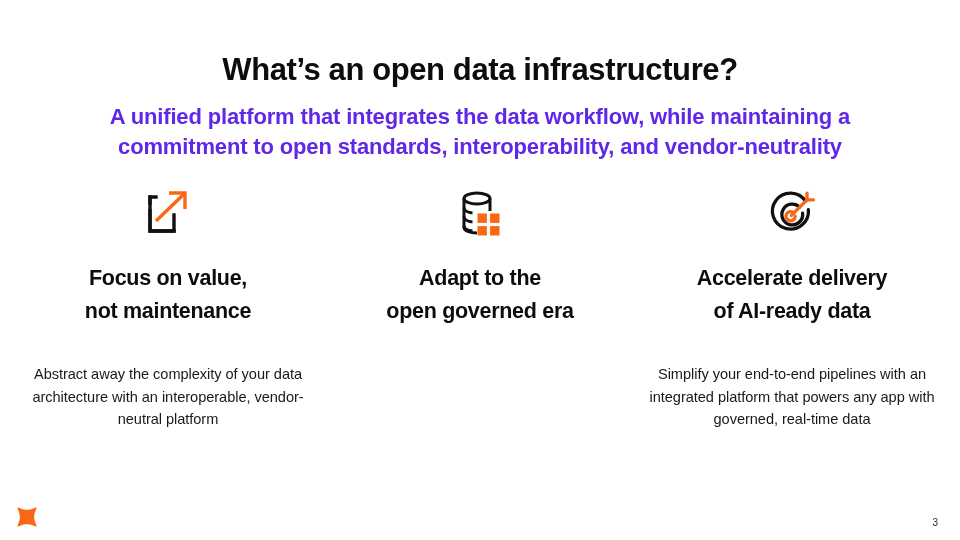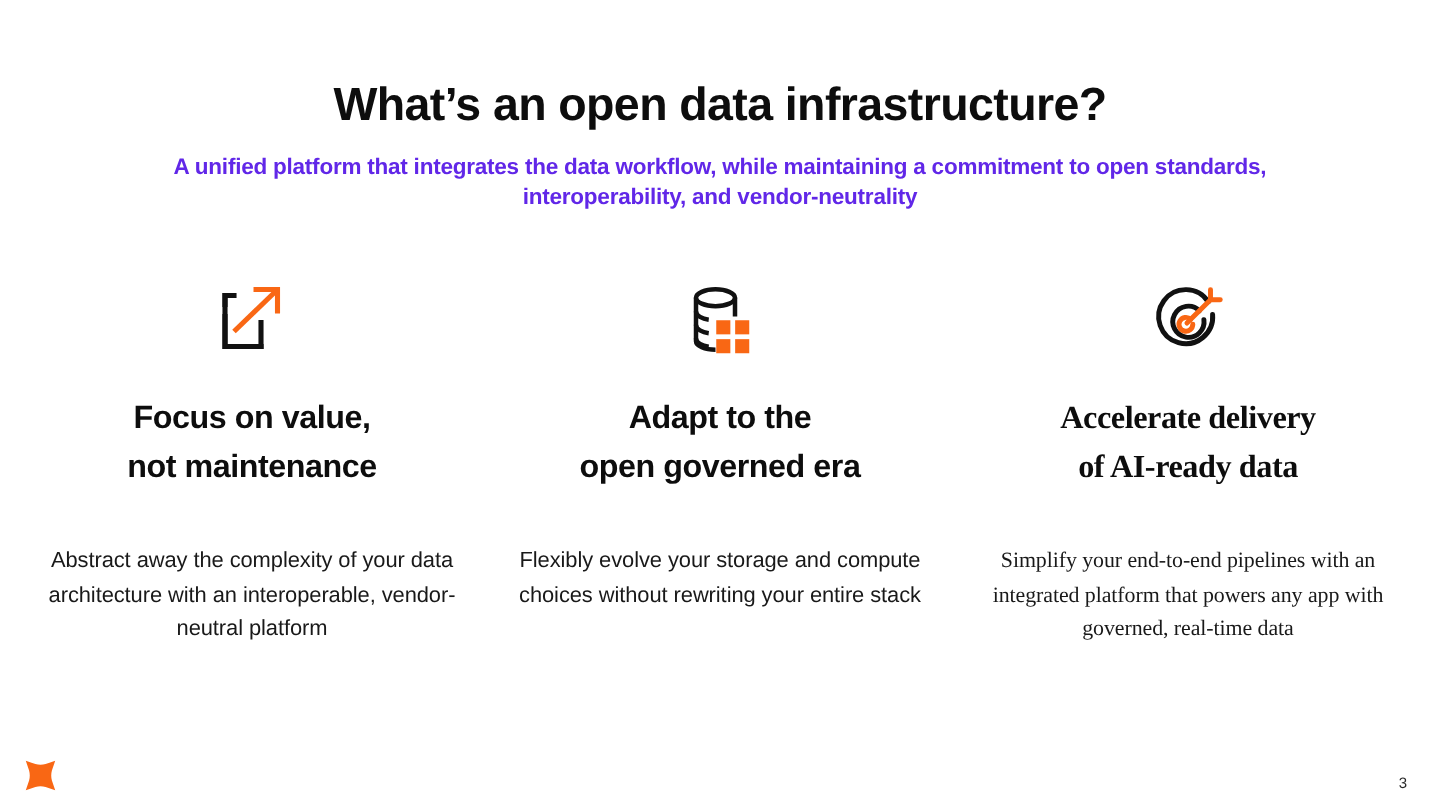--- a/index.html
+++ b/index.html
@@ -37,21 +37,21 @@
     font-size: 31px;
     font-weight: 700;
     letter-spacing: -0.4px;
     color: #0d0d0d;
     line-height: 1.18;
     margin: 0;
   }
   .slide-subtitle {
     margin: 13px auto 0 auto;
     width: 790px;
-    font-size: 15px;
+    font-size: 22px;
     font-weight: 700;
     line-height: 1.38;
     color: #6127E8;
     letter-spacing: -0.15px;
   }
 
   
   .columns {
     position: absolute;
     top: 182px;
@@ -92,21 +92,21 @@
     font-weight: 400;
     line-height: 1.52;
     color: #191919;
     letter-spacing: -0.05px;
     white-space: pre-line;
   }
 
   
   .column.c1 { width: 292px; }
   .column.c2 { width: 288px; }
-  .column.c3 { width: 292px; font-family: Liberation Serif, serif; }
+  .column.c3 { width: 292px; }
 
   
   .footer-logo {
     position: absolute;
     left: 14px;
     bottom: 10px;
     width: 26px;
     height: 26px;
   }
   .page-number {
@@ -155,21 +155,20 @@
           <path d="M12 31.5 C12 34.6 16.2 36.6 20.5 37.1" fill="none" stroke="#111111" stroke-width="3" stroke-linecap="butt"></path>
           <path d="M12 40.5 C12 43.6 16.2 45.6 20.5 46.1" fill="none" stroke="#111111" stroke-width="3" stroke-linecap="butt"></path>
           <rect x="25.5" y="28.5" width="9.4" height="9.4" fill="#F96714"></rect>
           <rect x="38.1" y="28.5" width="9.4" height="9.4" fill="#F96714"></rect>
           <rect x="25.5" y="41.1" width="9.4" height="9.4" fill="#F96714"></rect>
           <rect x="38.1" y="41.1" width="9.4" height="9.4" fill="#F96714"></rect>
         </svg>
       </div>
       <div class="col-heading">Adapt to the
 open governed era</div>
-      <div class="col-body">Flexibly evolve your storage and compute choices without rewriting your entire stack</div>
     </div>
 
     <div class="column c3">
       <div class="col-icon">
         <svg width="56" height="56" viewBox="0 0 56 56" aria-hidden="true">
           <path d="M41.5 16.2 A18 18 0 1 0 44.4 24.6" fill="none" stroke="#111111" stroke-width="3.3" stroke-linecap="round"></path>
           <path d="M35.6 22.1 A10.4 10.4 0 1 0 38.6 28.1" fill="none" stroke="#111111" stroke-width="3.3" stroke-linecap="round"></path>
           <path d="M29.8 27.9 A4.6 4.6 0 1 0 31.2 31.2" fill="none" stroke="#F96714" stroke-width="3.3" stroke-linecap="round"></path>
           <path d="M27.3 30.4 L43 14.8" fill="none" stroke="#F96714" stroke-width="3.3" stroke-linecap="round"></path>
           <path d="M43 14.8 L43 8.2" fill="none" stroke="#F96714" stroke-width="3.3" stroke-linecap="round"></path>

